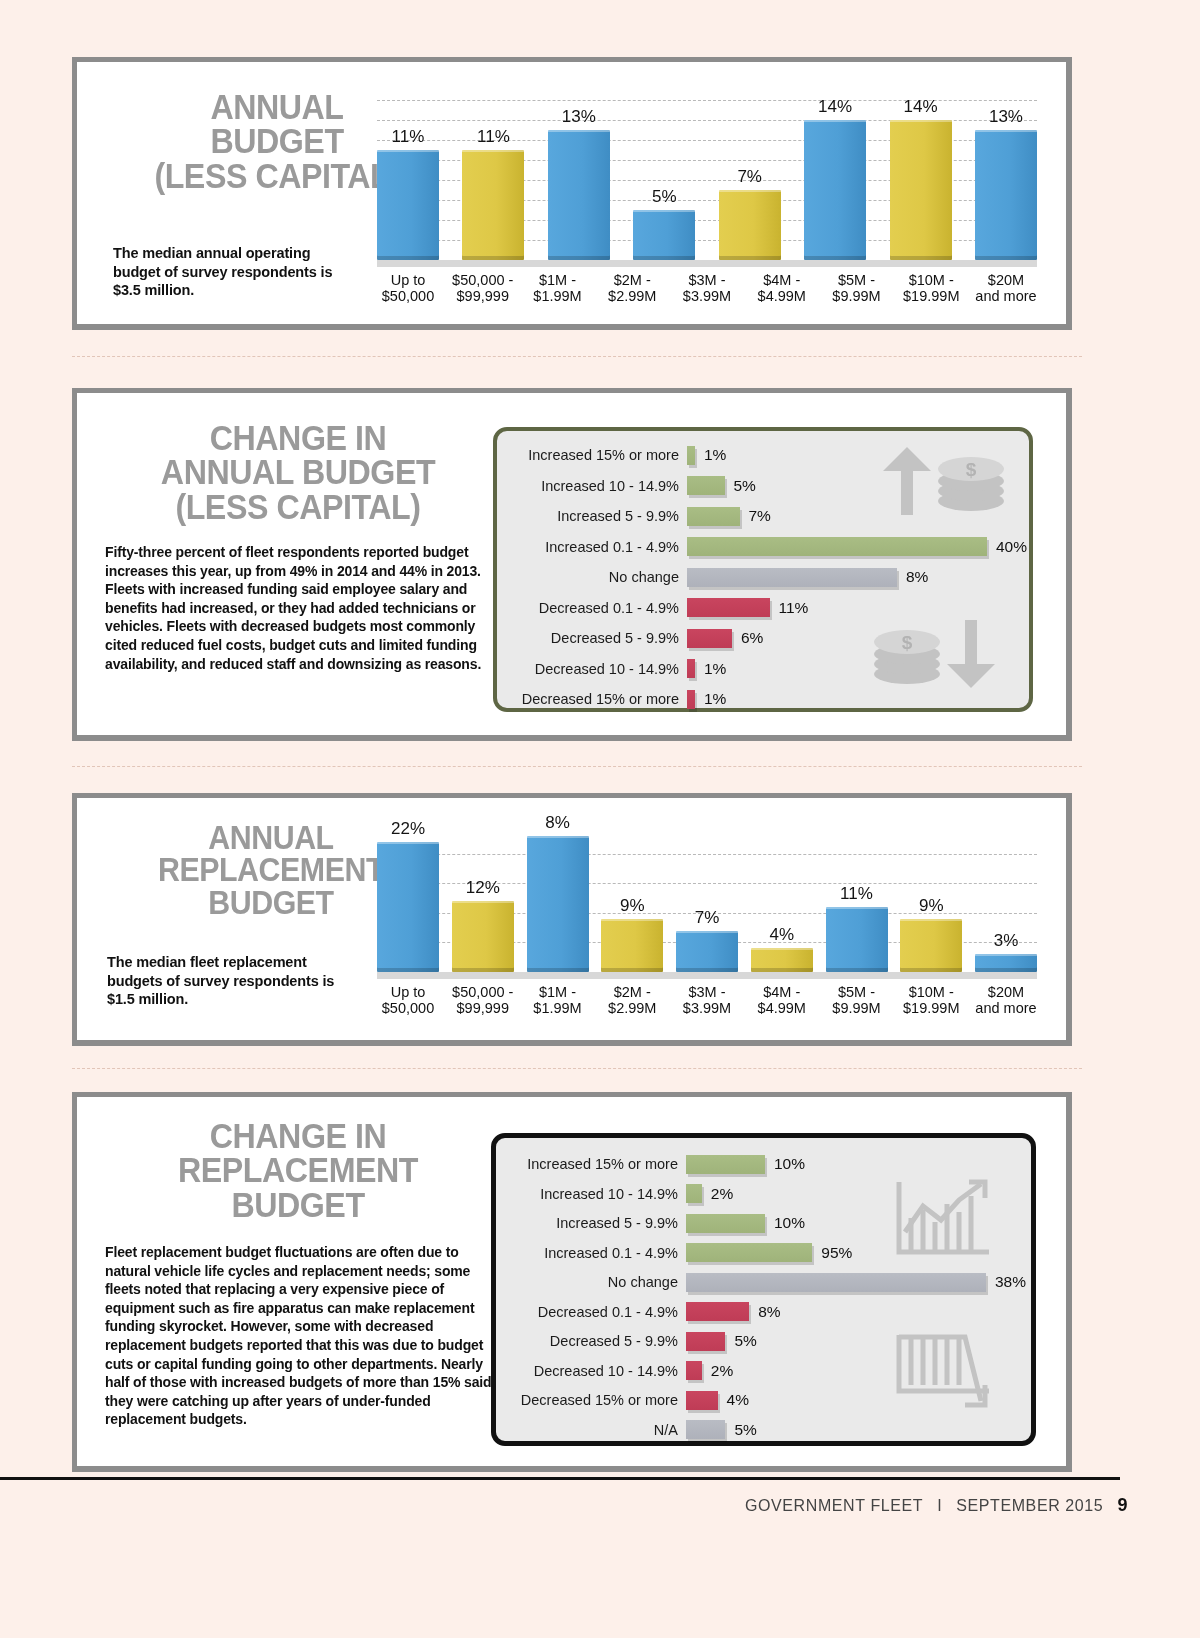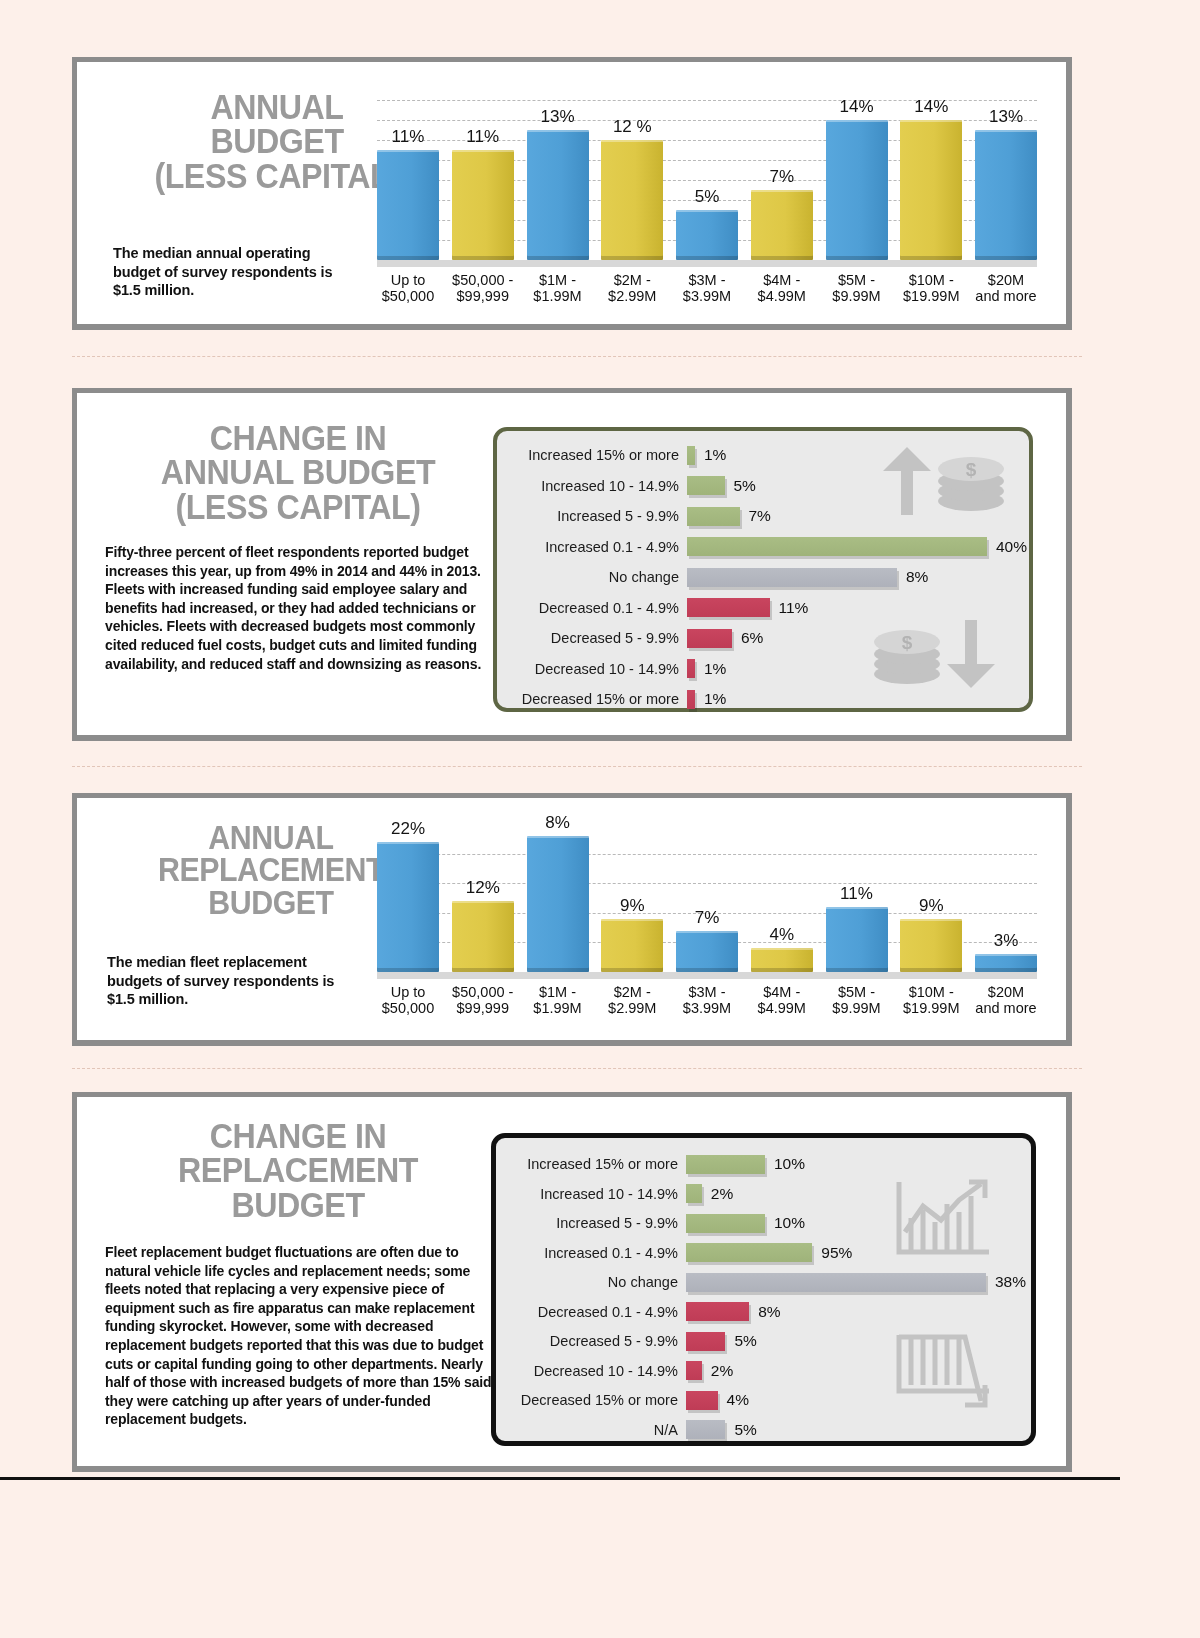--- a/index.html
+++ b/index.html
@@ -204,21 +204,21 @@
 
   <div class="panel" style="left:72px; top:57px; width:1000px; height:273px;">
     <div class="panel-inner">
 
       <div class="headline" style="position:absolute; left:40px; top:28px; width:320px; font-size:35px; text-align:center;">
         <div>ANNUAL</div>
         <div>BUDGET</div>
         <div>(LESS CAPITAL)</div>
       </div>
 
-      <div class="blurb" style="position:absolute; left:36px; top:182px; width:245px;">The median annual operating budget of survey respondents is $1.5 million.</div>
+      <div class="blurb" style="position:absolute; left:36px; top:182px; width:245px;">The median annual operating budget of survey respondents is $3.5 million.</div>
 
       <div class="colchart" style="left:300px; top:38px; width:660px; height:228px;">
         <div class="plot" style="height:160px;">
           <div class="gridlines">
             <i style="top:0%"></i>
               <i style="top:12.5%"></i>
               <i style="top:25%"></i>
               <i style="top:37.5%"></i>
             <i style="top:50%"></i>
               <i style="top:62.5%"></i>
@@ -236,25 +236,20 @@
                 <div class="bar gold" style="height: 68.75%;">
                   <div class="bar-value">11%</div>
                 </div>
               </div>
               <div class="barwrap" style="width: 62px;">
                 <div class="bar blue" style="height: 81.25%;">
                   <div class="bar-value">13%</div>
                 </div>
               </div>
               <div class="barwrap" style="width: 62px;">
-                <div class="bar gold" style="height: 75%;">
-                  <div class="bar-value">12 %</div>
-                </div>
-              </div>
-              <div class="barwrap" style="width: 62px;">
                 <div class="bar blue" style="height: 31.25%;">
                   <div class="bar-value">5%</div>
                 </div>
               </div>
               <div class="barwrap" style="width: 62px;">
                 <div class="bar gold" style="height: 43.75%;">
                   <div class="bar-value">7%</div>
                 </div>
               </div>
               <div class="barwrap" style="width: 62px;">
@@ -606,14 +601,20 @@
             <path d="M6 8 L72 8 L88 72" stroke-width="5"></path>
             <path d="M92 56 L92 76 L72 76" stroke-width="5" stroke-linejoin="miter"></path>
           </svg>
         </div>
       </div>
 
     </div>
   </div>
 
   <div class="footer-rule"></div>
+  <div class="footer">
+    <span>GOVERNMENT FLEET</span>
+    <span>I</span>
+    <span>SEPTEMBER 2015</span>
+    <span class="pg">9</span>
+  </div>
 
 </div>
 
 </body></html>

